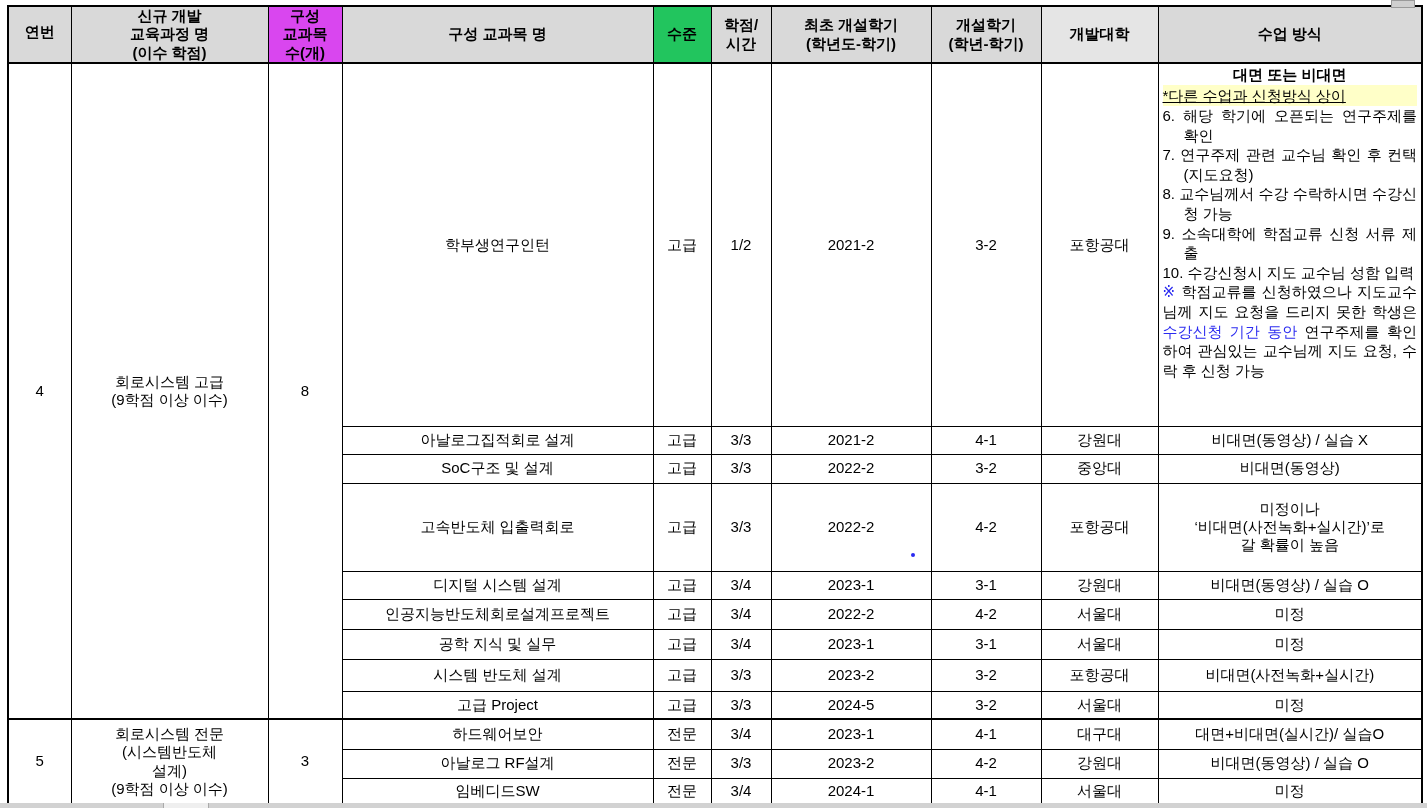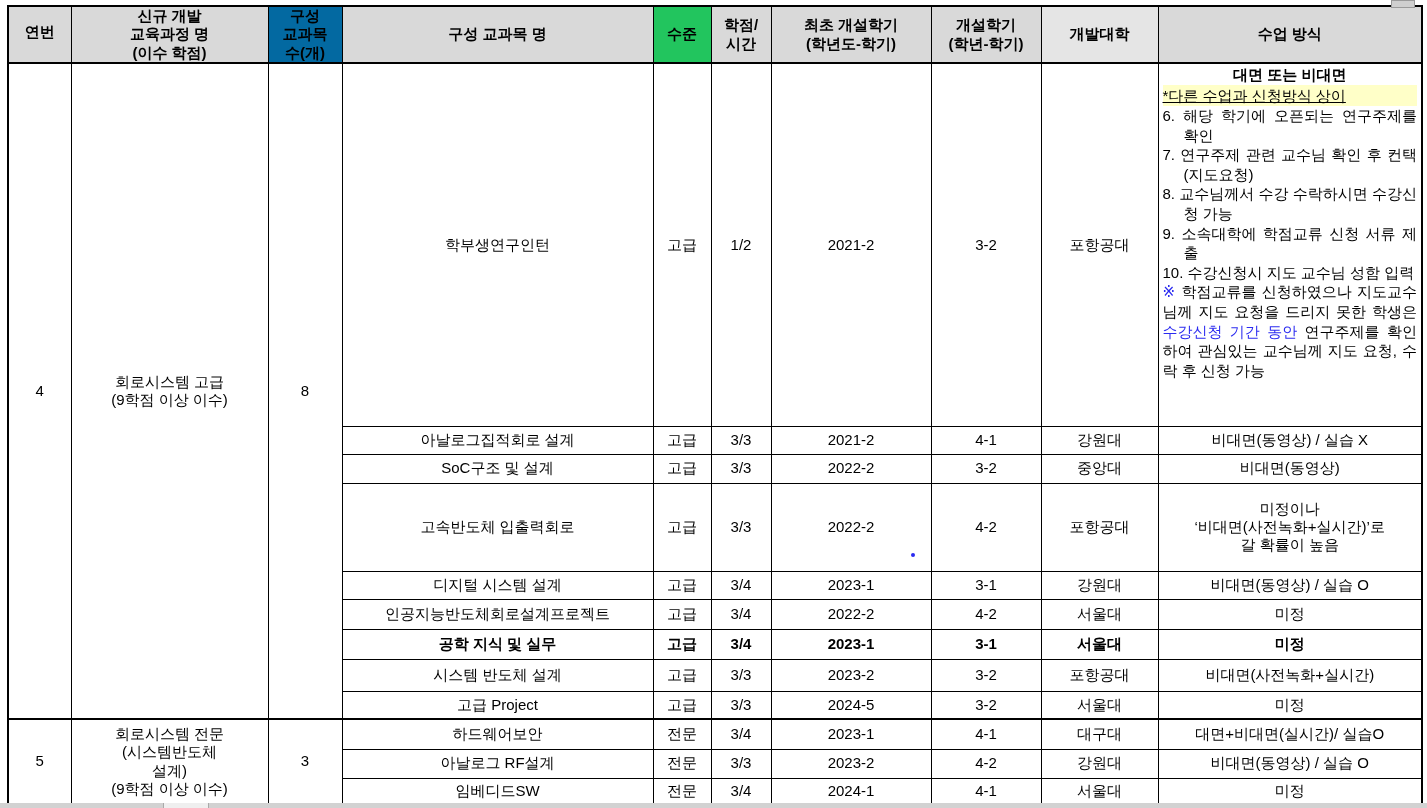--- a/index.html
+++ b/index.html
@@ -65,21 +65,21 @@
         <col style="width:110px">
         <col style="width:117px">
       <col style="width:264px">
     </colgroup>
     <thead>
       <tr>
         <th style="background: rgb(217, 217, 217); font-family: Liberation Mono, monospace;">연번</th>
         <th style="background: rgb(217, 217, 217);">신규 개발
 교육과정 명
 (이수 학점)</th>
-        <th style="background: #0369a1;">구성
+        <th style="background: #d946ef;">구성
 교과목
 수(개)</th>
         <th style="background: rgb(217, 217, 217);">구성 교과목 명</th>
         <th style="background: #22c55e;">수준</th>
         <th style="background: rgb(217, 217, 217);">학점/
 시간</th>
         <th style="background: rgb(217, 217, 217);">최초 개설학기
 (학년도-학기)</th>
         <th style="background: rgb(217, 217, 217);">개설학기
 (학년-학기)</th>
@@ -141,21 +141,21 @@
         </tr>
         <tr class="sub" style="height: 30px;">
           <td>인공지능반도체회로설계프로젝트</td>
           <td>고급</td>
           <td>3/4</td>
           <td>2022-2</td>
           <td>4-2</td>
           <td>서울대</td>
           <td>미정</td>
         </tr>
-        <tr class="sub" style="height: 30px; font-weight: bold;">
+        <tr class="sub" style="height: 30px;">
           <td>공학 지식 및 실무</td>
           <td>고급</td>
           <td>3/4</td>
           <td>2023-1</td>
           <td>3-1</td>
           <td>서울대</td>
           <td>미정</td>
         </tr>
         <tr class="sub" style="height: 32px;">
           <td>시스템 반도체 설계</td>

